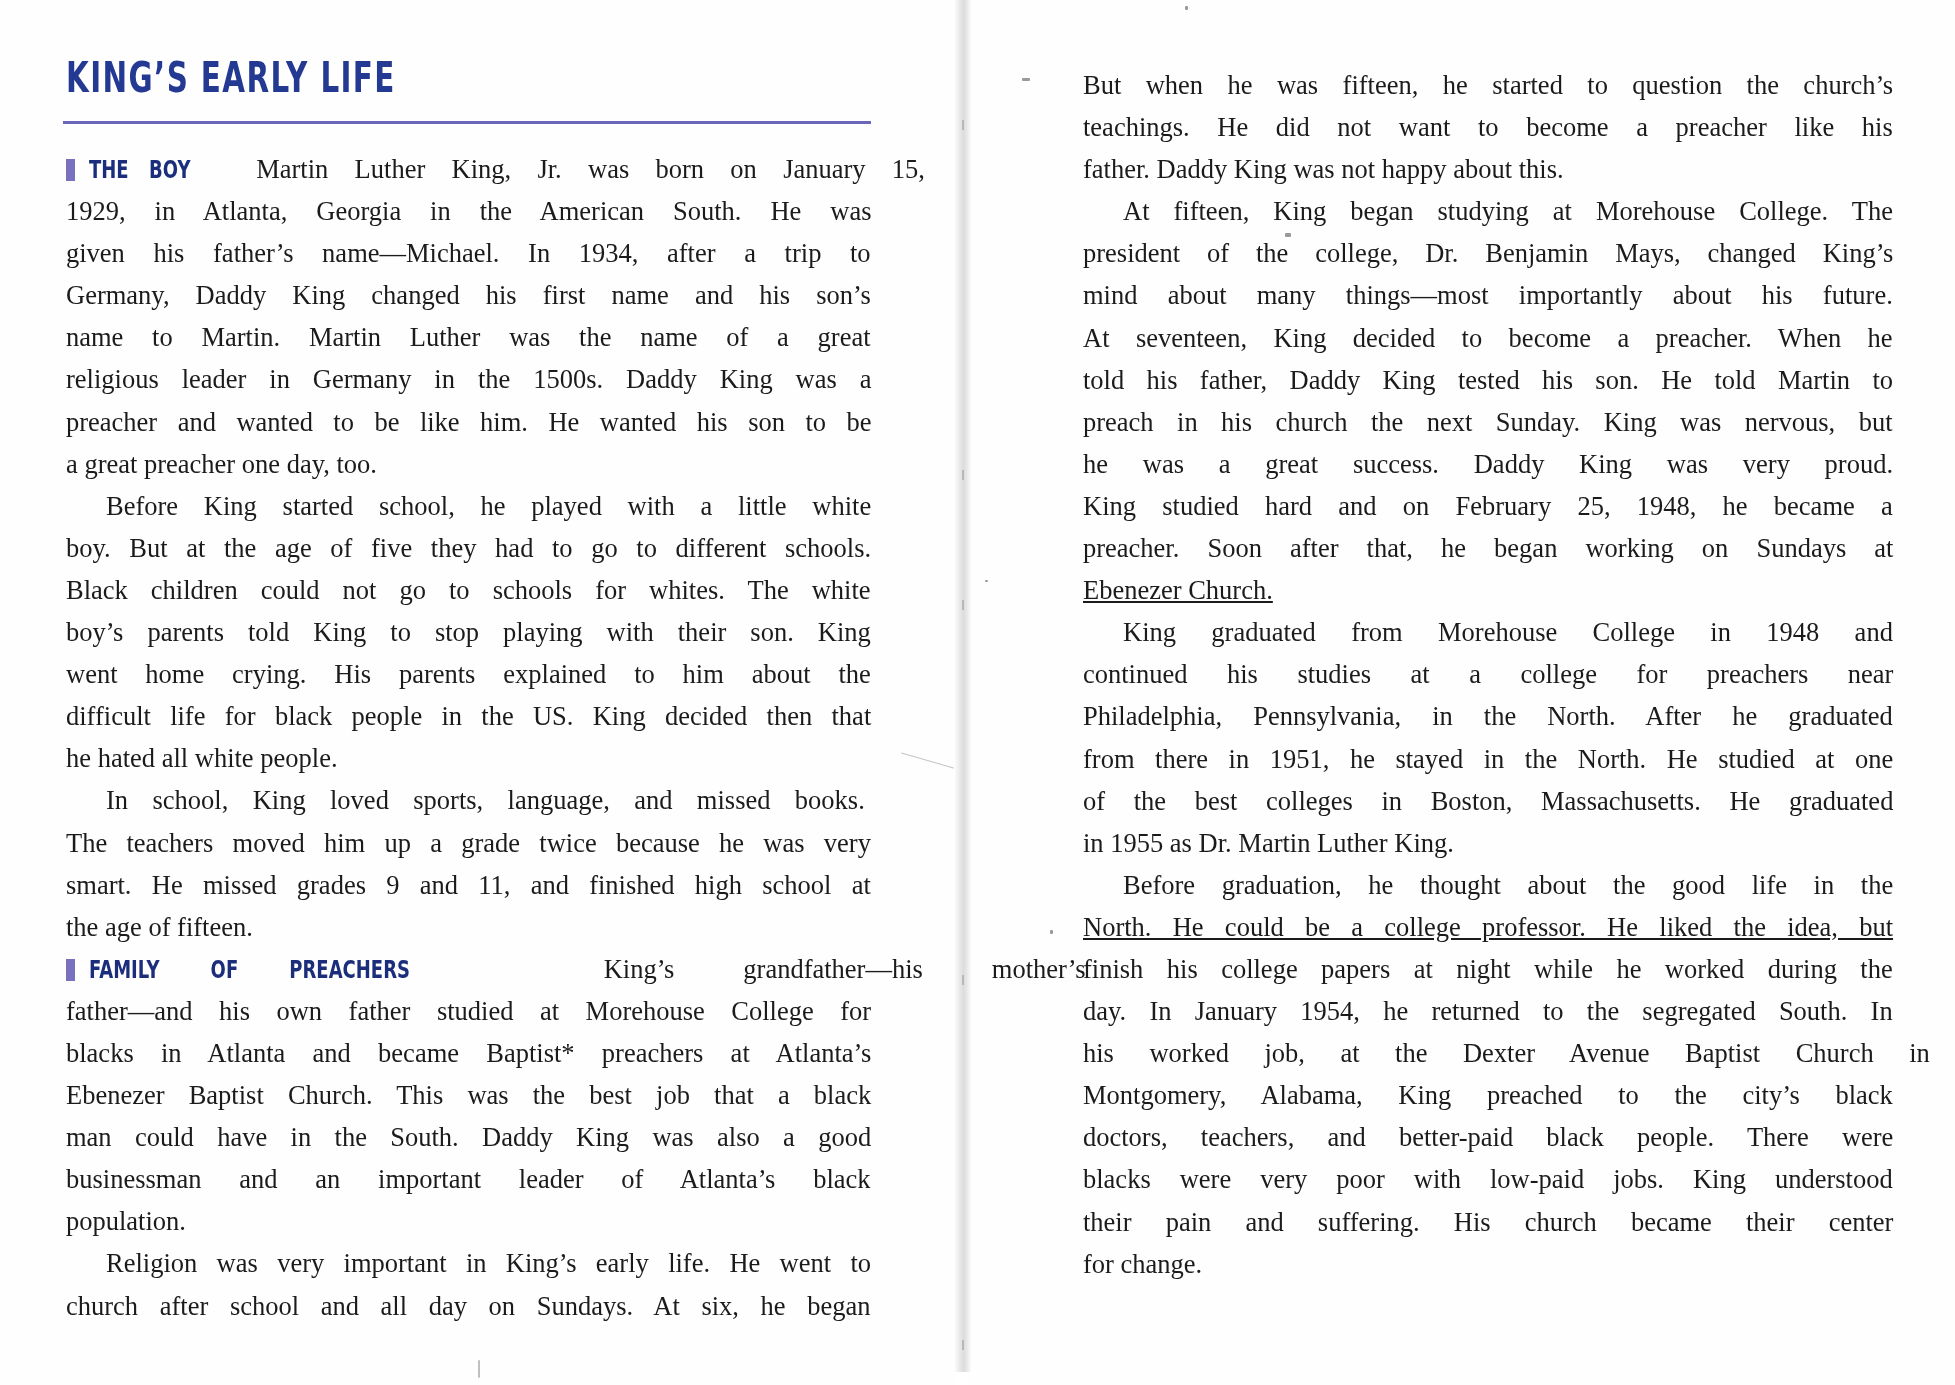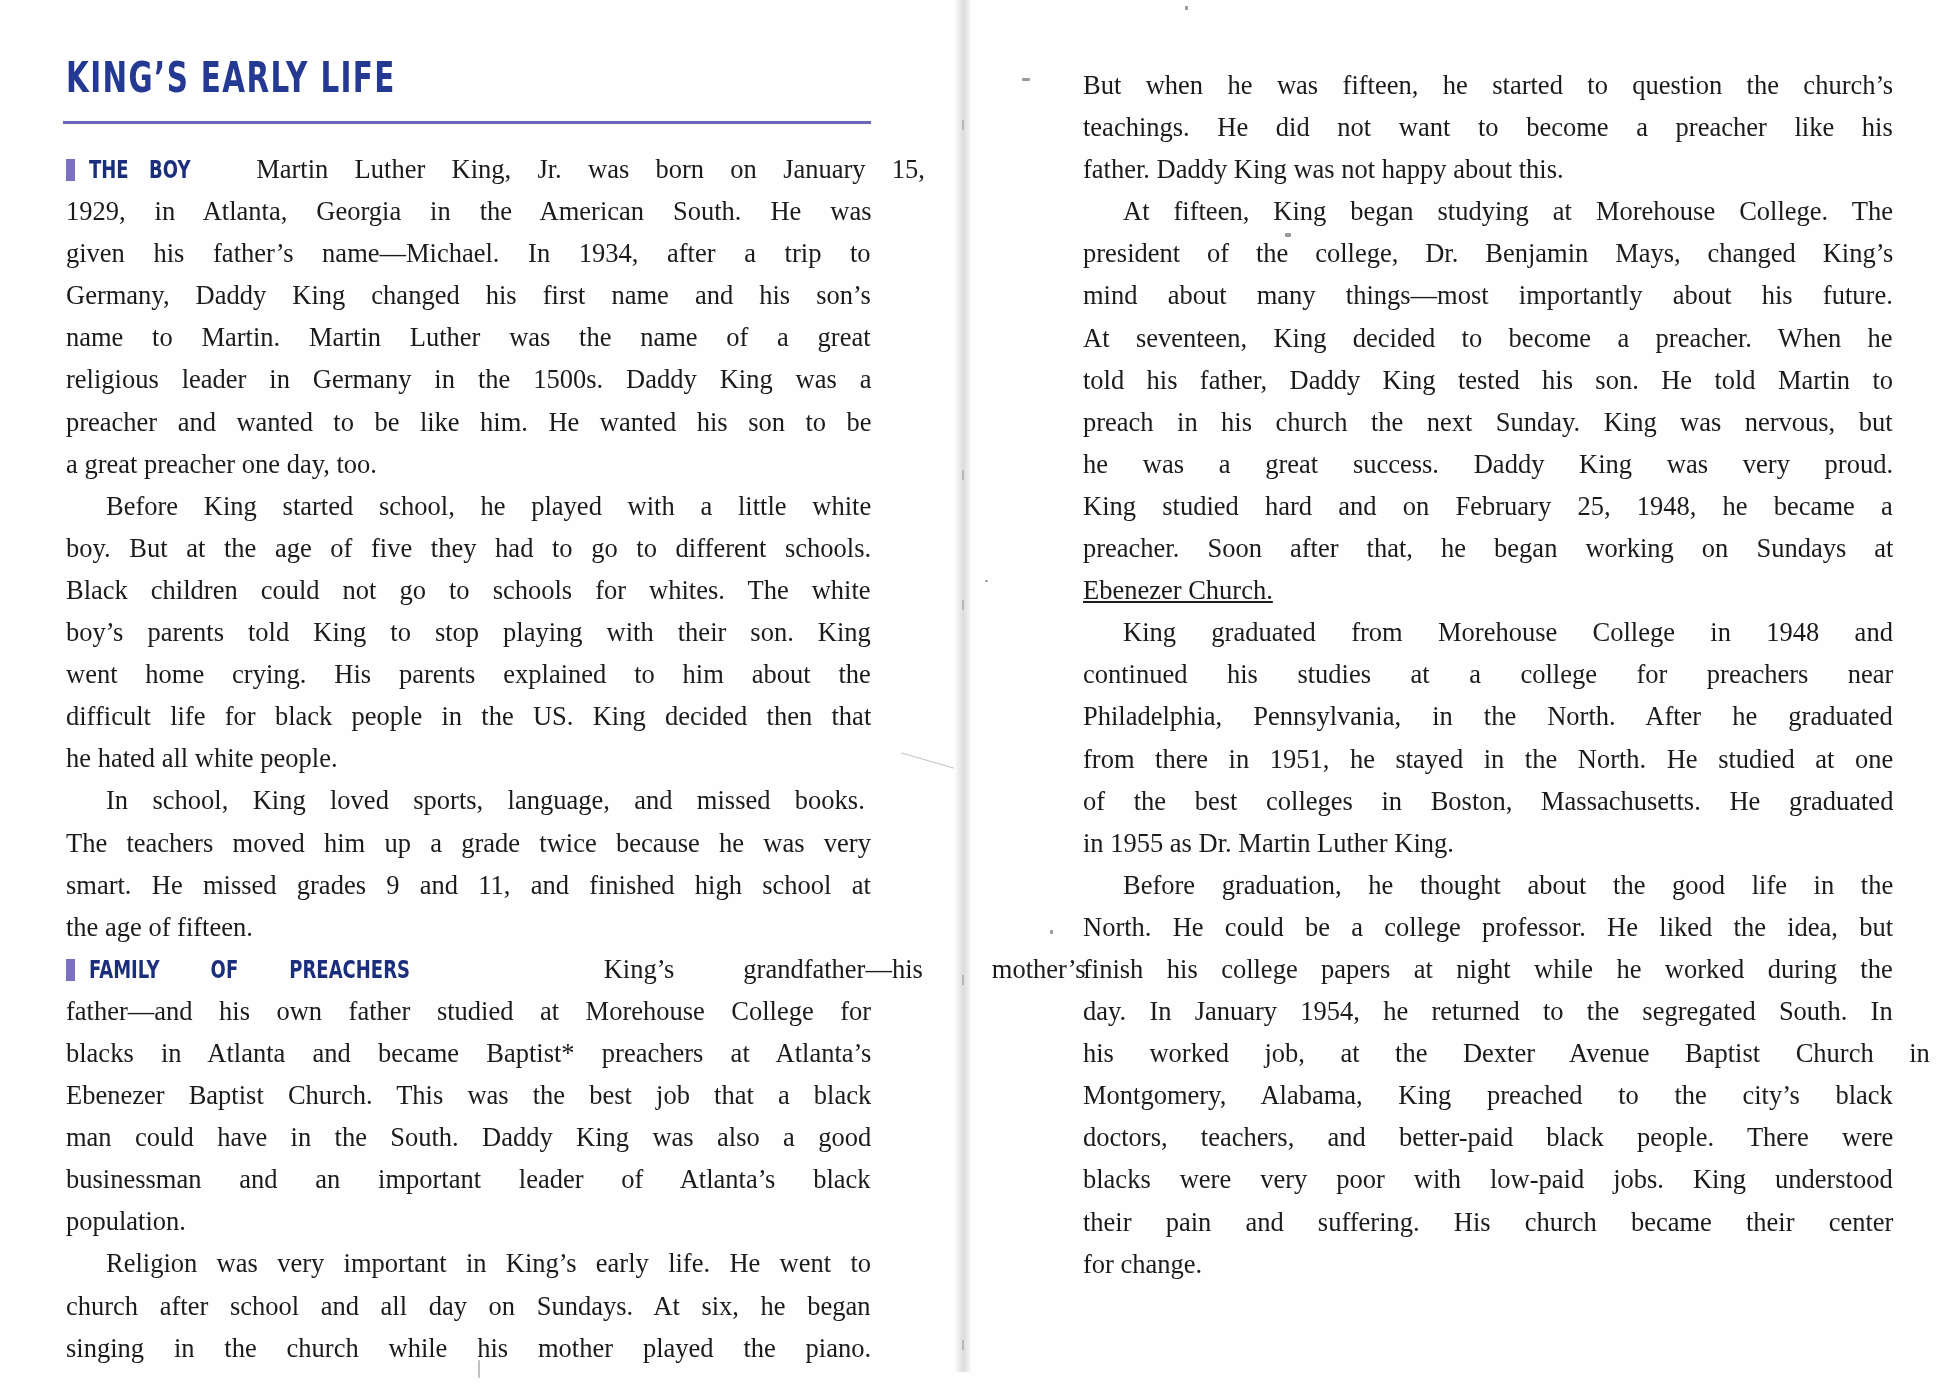--- a/index.html
+++ b/index.html
@@ -92,21 +92,20 @@
     <div class="line last"><span class="line-inner" style="display: inline-block; width: auto;"><span>the age of fifteen.</span></span></div>
     <div class="line"><span class="line-inner" style="display: inline-block; width: auto; word-spacing: 62.2933px;"><span class="sect-bullet"></span><span class="sect-label">FAMILY OF PREACHERS</span><span> King’s grandfather—his mother’s</span></span></div>
     <div class="line"><span class="line-inner" style="display: inline-block; width: auto; word-spacing: 19.875px;"><span>father—and his own father studied at Morehouse College for</span></span></div>
     <div class="line"><span class="line-inner" style="display: inline-block; width: auto; word-spacing: 20.625px;"><span>blacks in Atlanta and became Baptist* preachers at Atlanta’s</span></span></div>
     <div class="line"><span class="line-inner" style="display: inline-block; width: auto; word-spacing: 17.5px;"><span>Ebenezer Baptist Church. This was the best job that a black</span></span></div>
     <div class="line"><span class="line-inner" style="display: inline-block; width: auto; word-spacing: 16.7273px;"><span>man could have in the South. Daddy King was also a good</span></span></div>
     <div class="line"><span class="line-inner" style="display: inline-block; width: auto; word-spacing: 31.1429px;"><span>businessman and an important leader of Atlanta’s black</span></span></div>
     <div class="line last"><span class="line-inner" style="display: inline-block; width: auto;"><span>population.</span></span></div>
     <div class="line indent"><span class="line-inner" style="display: inline-block; width: auto; word-spacing: 12.7px;"><span>Religion was very important in King’s early life. He went to</span></span></div>
     <div class="line"><span class="line-inner" style="display: inline-block; width: auto; word-spacing: 15px;"><span>church after school and all day on Sundays. At six, he began</span></span></div>
-    <div class="line"><span class="line-inner" style="display: inline-block; width: auto; word-spacing: 23.2222px;"><span>singing in the church while his mother played the piano.</span></span></div>
   </div>
 <div class="column col-right" id="col-right">
     <div class="line"><span class="line-inner" style="display: inline-block; width: auto; word-spacing: 17.8px;"><span>But when he was fifteen, he started to question the church’s</span></span></div>
     <div class="line"><span class="line-inner" style="display: inline-block; width: auto; word-spacing: 21px;"><span>teachings. He did not want to become a preacher like his</span></span></div>
     <div class="line last"><span class="line-inner" style="display: inline-block; width: auto;"><span>father. Daddy King was not happy about this.</span></span></div>
     <div class="line indent"><span class="line-inner" style="display: inline-block; width: auto; word-spacing: 17.375px;"><span>At fifteen, King began studying at Morehouse College. The</span></span></div>
     <div class="line"><span class="line-inner" style="display: inline-block; width: auto; word-spacing: 20.25px;"><span>president of the college, Dr. Benjamin Mays, changed King’s</span></span></div>
     <div class="line"><span class="line-inner" style="display: inline-block; width: auto; word-spacing: 23.5714px;"><span>mind about many things—most importantly about his future.</span></span></div>
     <div class="line"><span class="line-inner" style="display: inline-block; width: auto; word-spacing: 19.7778px;"><span>At seventeen, King decided to become a preacher. When he</span></span></div>
     <div class="line"><span class="line-inner" style="display: inline-block; width: auto; word-spacing: 15.7273px;"><span>told his father, Daddy King tested his son. He told Martin to</span></span></div>
@@ -115,21 +114,21 @@
     <div class="line"><span class="line-inner" style="display: inline-block; width: auto; word-spacing: 19.6px;"><span>King studied hard and on February 25, 1948, he became a</span></span></div>
     <div class="line"><span class="line-inner" style="display: inline-block; width: auto; word-spacing: 21.4444px;"><span>preacher. Soon after that, he began working on Sundays at</span></span></div>
     <div class="line last"><span class="line-inner" style="display: inline-block; width: auto; text-decoration: underline;"><span>Ebenezer Church.</span></span></div>
     <div class="line indent"><span class="line-inner" style="display: inline-block; width: auto; word-spacing: 28.7143px;"><span>King graduated from Morehouse College in 1948 and</span></span></div>
     <div class="line"><span class="line-inner" style="display: inline-block; width: auto; word-spacing: 32.875px;"><span>continued his studies at a college for preachers near</span></span></div>
     <div class="line"><span class="line-inner" style="display: inline-block; width: auto; word-spacing: 24.4286px;"><span>Philadelphia, Pennsylvania, in the North. After he graduated</span></span></div>
     <div class="line"><span class="line-inner" style="display: inline-block; width: auto; word-spacing: 13.9167px;"><span>from there in 1951, he stayed in the North. He studied at one</span></span></div>
     <div class="line"><span class="line-inner" style="display: inline-block; width: auto; word-spacing: 22px;"><span>of the best colleges in Boston, Massachusetts. He graduated</span></span></div>
     <div class="line last"><span class="line-inner" style="display: inline-block; width: auto;"><span>in 1955 as Dr. Martin Luther King.</span></span></div>
     <div class="line indent"><span class="line-inner" style="display: inline-block; width: auto; word-spacing: 20px;"><span>Before graduation, he thought about the good life in the</span></span></div>
-    <div class="line"><span class="line-inner" style="display: inline-block; width: auto; word-spacing: 14.6364px;"><span>North. He could be a college professor. He liked the idea, but</span></span></div>
+    <div class="line"><span class="line-inner" style="display: inline-block; width: auto; word-spacing: 14.6364px; text-decoration: underline;"><span>North. He could be a college professor. He liked the idea, but</span></span></div>
     <div class="line"><span class="line-inner" style="display: inline-block; width: auto; word-spacing: 16.8px;"><span>finish his college papers at night while he worked during the</span></span></div>
     <div class="line"><span class="line-inner" style="display: inline-block; width: auto; word-spacing: 16.6px; font-family: Liberation Serif, serif;"><span>day. In January 1954, he returned to the segregated South. In</span></span></div>
     <div class="line"><span class="line-inner" style="display: inline-block; width: auto; word-spacing: 28.8889px;"><span>his worked job, at the Dexter Avenue Baptist Church in</span></span></div>
     <div class="line"><span class="line-inner" style="display: inline-block; width: auto; word-spacing: 29px;"><span>Montgomery, Alabama, King preached to the city’s black</span></span></div>
     <div class="line"><span class="line-inner" style="display: inline-block; width: auto; word-spacing: 26.5714px;"><span>doctors, teachers, and better-paid black people. There were</span></span></div>
     <div class="line"><span class="line-inner" style="display: inline-block; width: auto; word-spacing: 22.375px;"><span>blacks were very poor with low-paid jobs. King understood</span></span></div>
     <div class="line"><span class="line-inner" style="display: inline-block; width: auto; word-spacing: 27.5px;"><span>their pain and suffering. His church became their center</span></span></div>
     <div class="line last"><span class="line-inner" style="display: inline-block; width: auto;"><span>for change.</span></span></div>
   </div>
 

